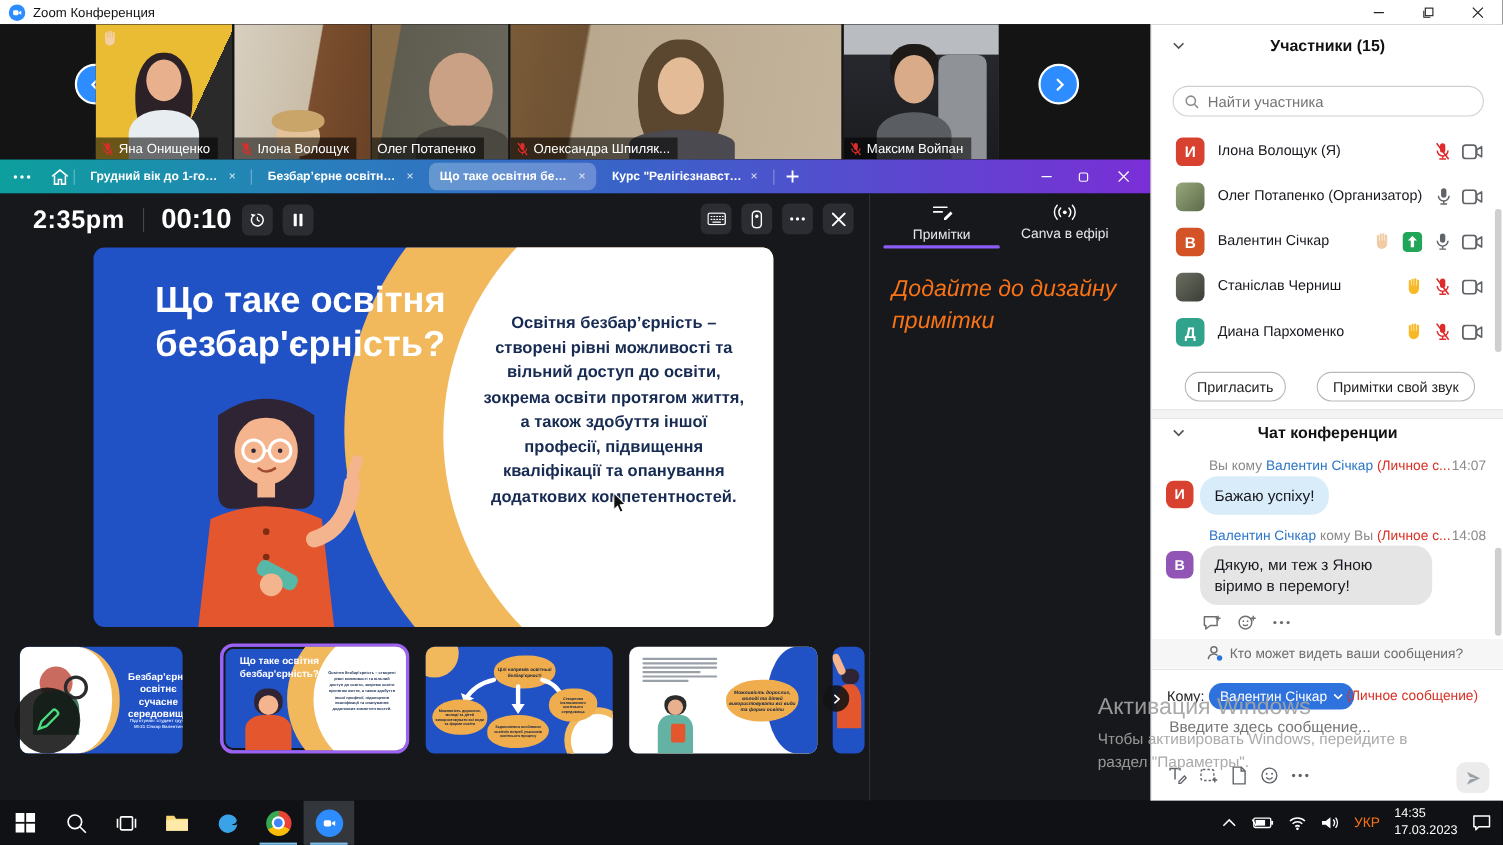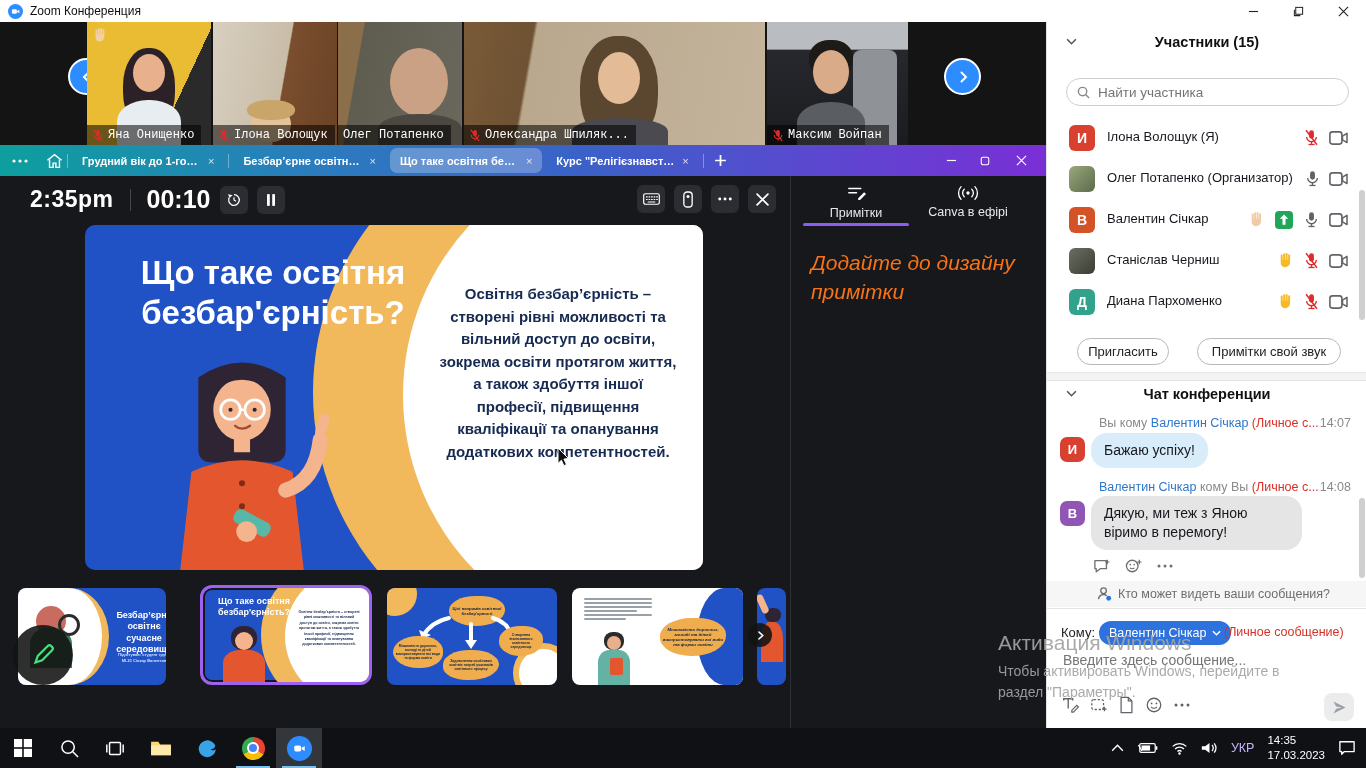--- a/index.html
+++ b/index.html
@@ -10,21 +10,21 @@
   
   .titlebar{position:absolute;left:0;top:0;width:1366px;height:22px;background:#fff;display:flex;align-items:center;}
   .tb-logo{width:15px;height:15px;border-radius:50%;background:#2d8cff;margin:0 7px 0 8px;display:flex;align-items:center;justify-content:center;}
   .tb-title{font-size:12px;color:#111;}
   .tb-controls{position:absolute;right:0;top:0;height:22px;display:flex;}
   .tb-btn{width:45px;height:22px;display:flex;align-items:center;justify-content:center;color:#222;}
   
   .video{position:absolute;left:0;top:22px;width:1046px;height:123px;background:#141414;overflow:hidden;}
   .navbtn{position:absolute;width:33px;height:33px;border-radius:50%;background:#2d8cff;border:2px solid #fff;
     display:flex;align-items:center;justify-content:center;top:36px;}
-  .vtile{position:absolute;top:0;height:123px;overflow:hidden;background:#333;font-family:Liberation Mono, monospace;}
+  .vtile{position:absolute;top:0;height:123px;overflow:hidden;background:#333;}
   .vlabel{position:absolute;left:0;bottom:0;display:flex;align-items:center;gap:4px;background:rgba(0,0,0,.55);
     color:#fff;font-size:12px;padding:3px 7px 3px 5px;white-space:nowrap;}
   .handbadge{position:absolute;left:6px;top:5px;}
   .vhead{position:absolute;border-radius:50%;}
   .vhair{position:absolute;border-radius:46%;}
   .vbody{position:absolute;border-radius:48% 48% 0 0;}
   
   .tabbar{position:absolute;left:0;top:145px;width:1046px;height:31px;
     background:linear-gradient(90deg,#0d9f9d 0%,#2b7cbe 30%,#3a62c8 55%,#7a2fd6 100%);
     display:flex;align-items:center;color:#fff;}
@@ -91,21 +91,21 @@
   .watermark{position:absolute;left:998px;top:630px;color:#a3a3a3;opacity:.92;pointer-events:none;z-index:50;}
   .wm1{font-size:21px;line-height:1.2;}
   .wm2{font-size:14px;margin-top:6px;line-height:1.5;}
   
   .taskbar{position:absolute;left:0;top:728px;width:1366px;height:40px;background:#101114;display:flex;align-items:center;color:#eee;z-index:60;}
   .tkbtn{width:46px;height:40px;display:flex;align-items:center;justify-content:center;position:relative;}
   .tkbtn.app-active{background:#33373c;}
   .underl{position:absolute;bottom:0;left:6px;right:6px;height:2px;background:#7cc0f0;}
   .tkright{position:absolute;right:0;top:0;height:40px;display:flex;align-items:center;gap:13px;padding-right:10px;}
   .tkclock{text-align:left;font-size:11.5px;line-height:1.3;color:#fff;}
-  .lang{font-size:12.5px;color:#c4b5fd;}
+  .lang{font-size:12.5px;color:#f97316;}
 </style>
 </head>
 <body>
 
 <div id="root">
 
   <div class="titlebar">
     <div class="tb-logo">
       <svg width="9" height="9" viewBox="0 0 20 20">
           <rect x="2" y="5" width="11" height="10" rx="3" fill="#fff"></rect>

